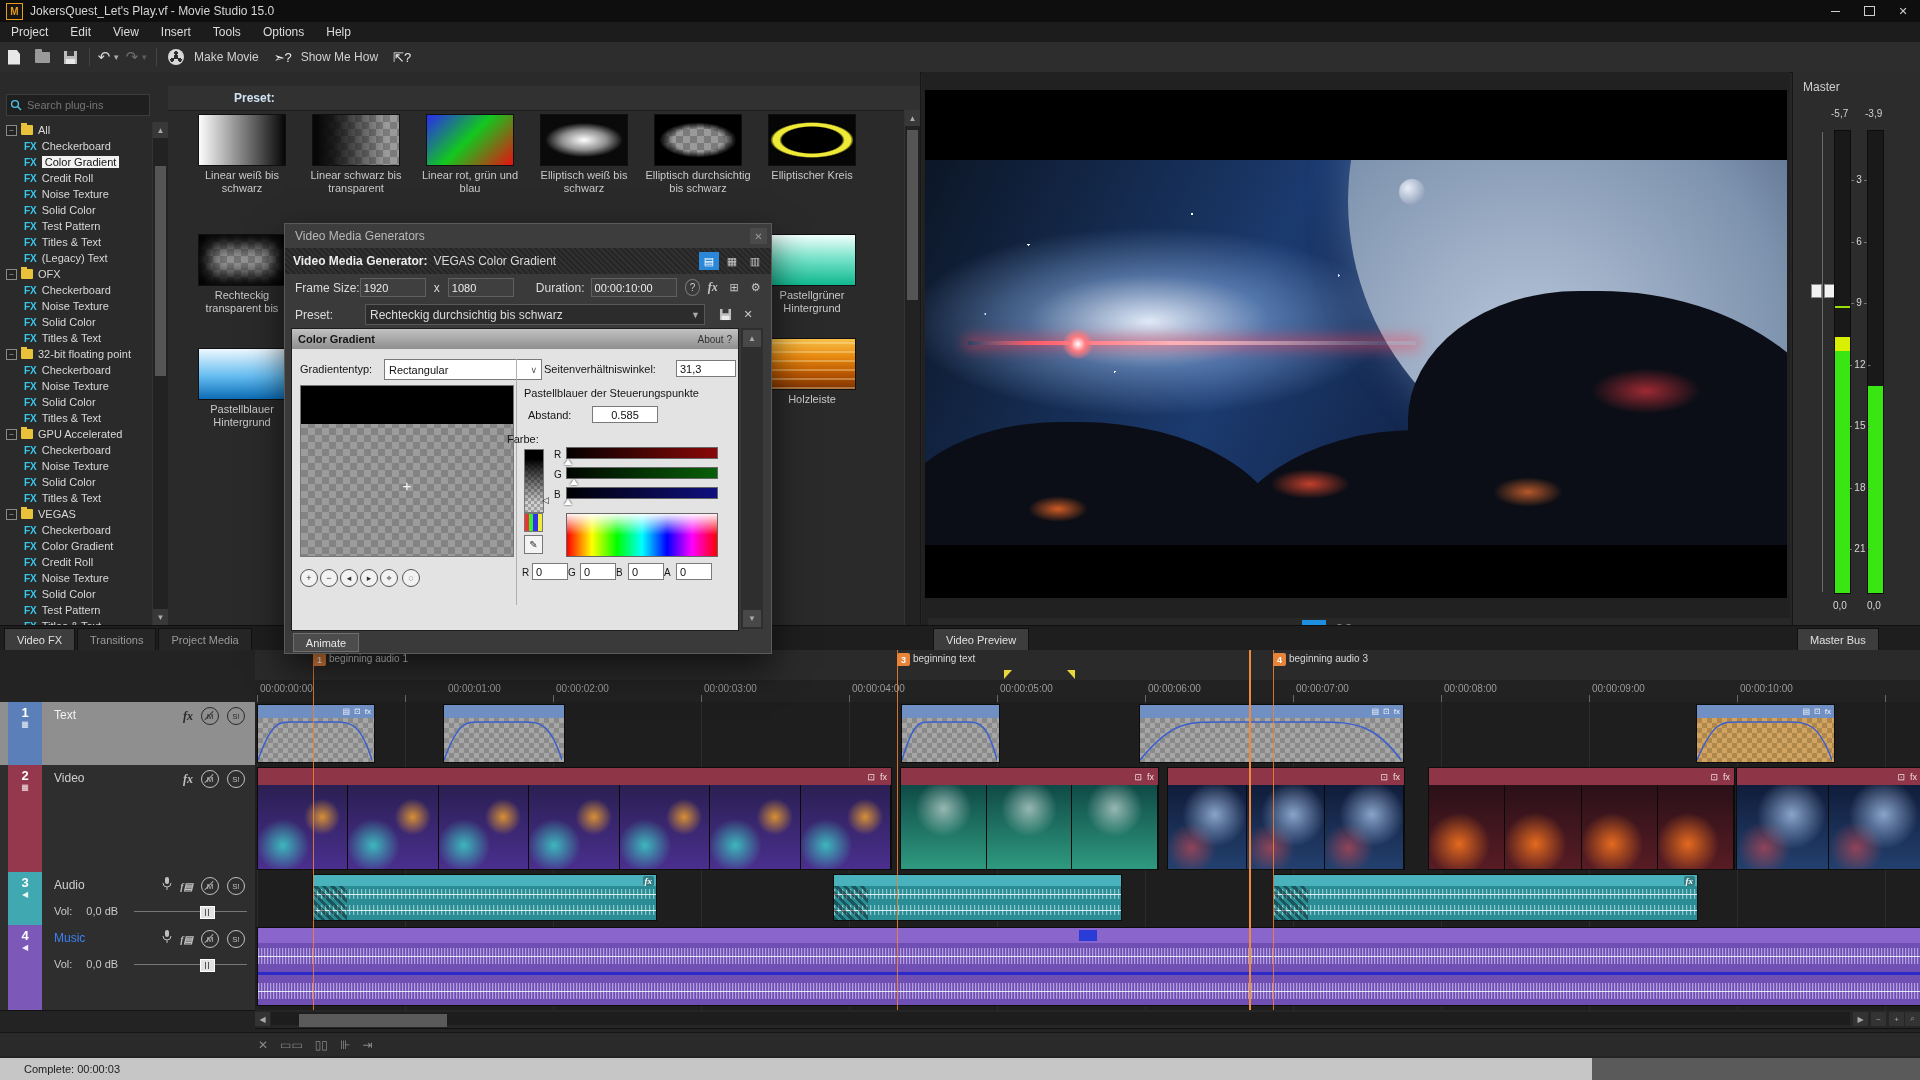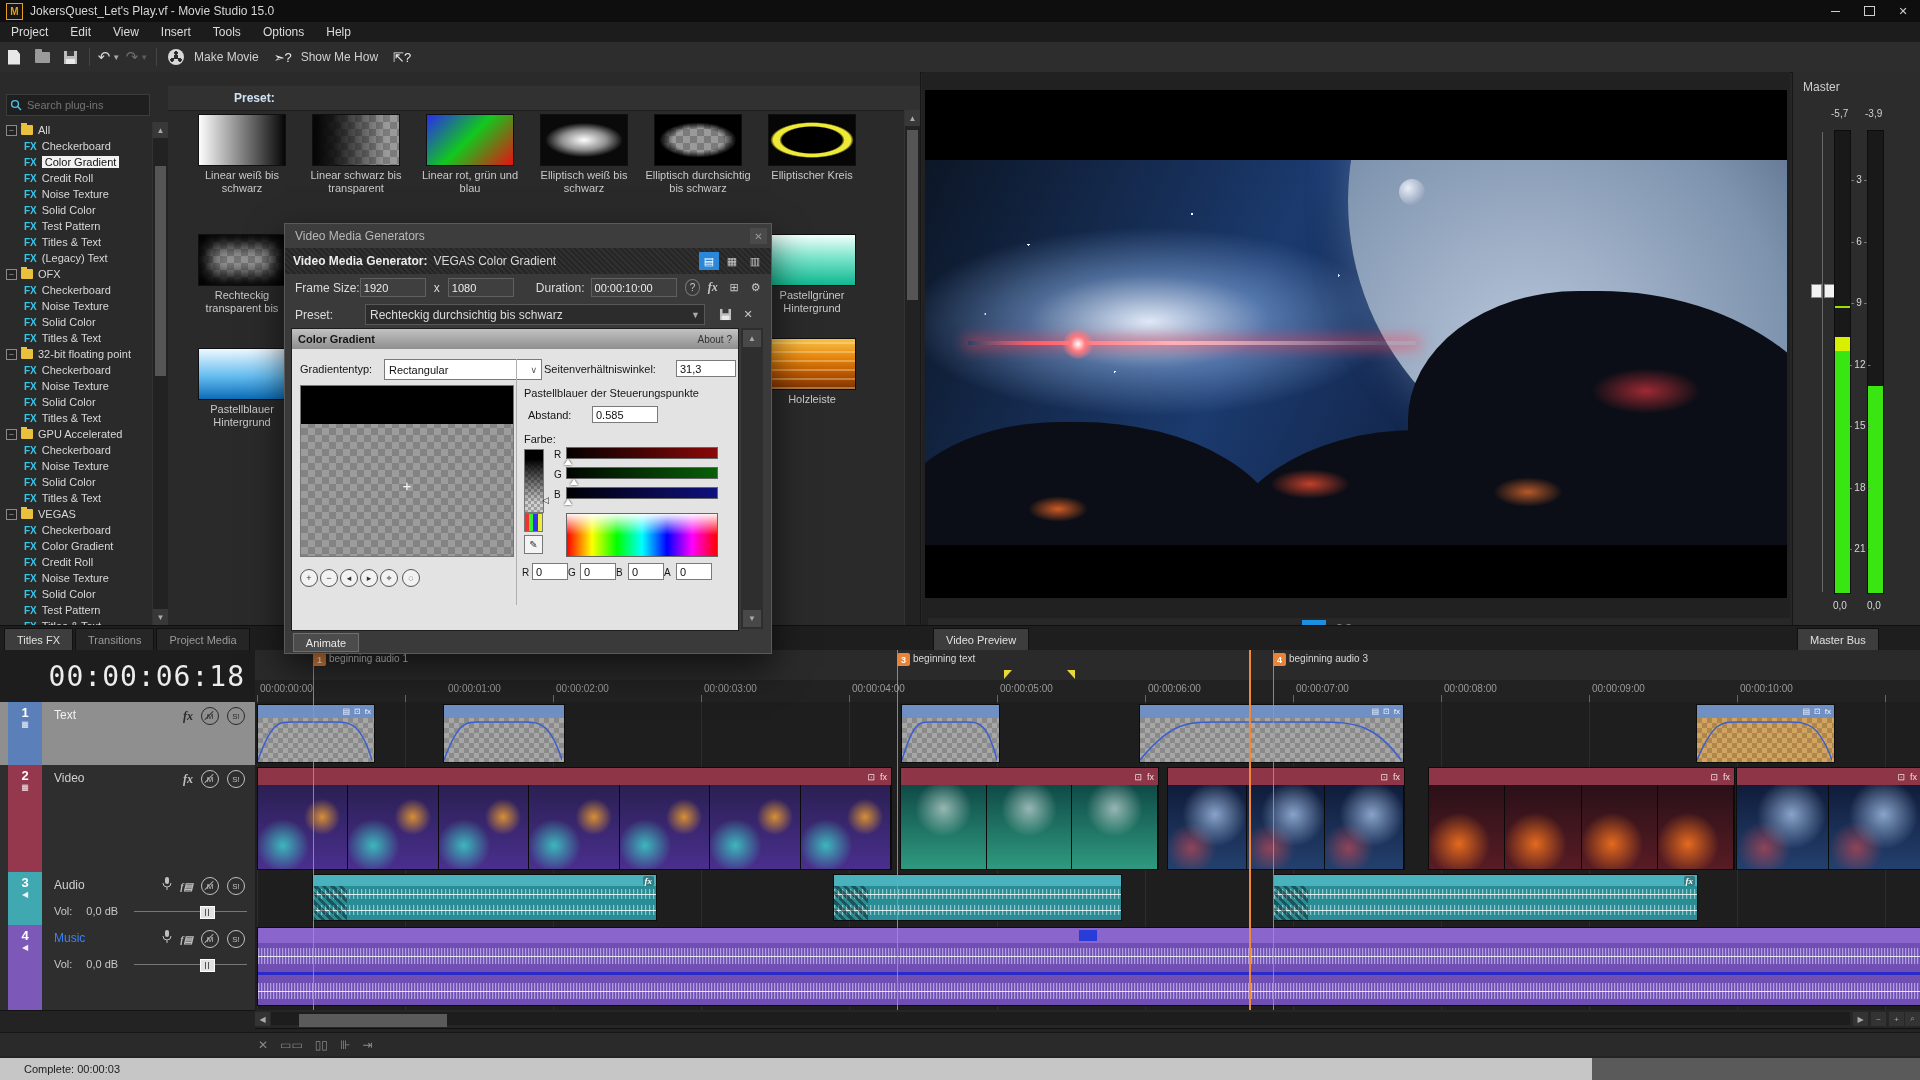--- a/index.html
+++ b/index.html
@@ -541,21 +541,21 @@
         <div class="scalenum" style="left: 54px; top: 348px;">15</div>
         <div class="scalenum" style="left: 54px; top: 409.5px;">18</div>
         <div class="scalenum" style="left: 54px; top: 471px;">21</div>
       </div>
     <div class="mval" style="left:40px">0,0</div>
     <div class="mval" style="left:74px">0,0</div>
   </div>
 
   <div id="tabband" class="abs">
     <div id="lefttabs">
-        <div class="wintab active">Titles FX</div>
+        <div class="wintab active">Video FX</div>
         <div class="wintab">Transitions</div>
         <div class="wintab">Project Media</div>
       </div>
     <div id="previewtab" class="wintab active">Video Preview</div>
     <div id="mastertab" class="wintab active">Master Bus</div>
   </div>
 
   <div id="dialog" class="abs">
     <div id="dlgtitle">
         <span>Video Media Generators</span>
@@ -607,22 +607,22 @@
       <span class="plbl" style="left:8px;top:40px;top:40px"></span>
       <span class="plbl" style="left:8px;top:39px"></span>
 
       <span class="plbl" style="left:8px;top:58px;top:58px;left:8px" id="cplabel">Steuerungspunkte:</span>
       <div id="cpbox" class="checker">
           <span id="cpcross">+</span>
         </div>
       <div id="vdiv"></div>
       <span class="plbl" style="left:232px;top:58px">Pastellblauer der Steuerungspunkte</span>
       <span class="plbl" style="left:236px;top:80px">Abstand:</span>
-      <input class="winput" style="left: 300px; top: 77px; width: 58px;" value="0.585">
-      <span class="plbl" style="left:232px;top:102px;top:104px">Farbe:</span>
+      <input class="winput" style="left: 300px; top: 77px; width: 58px; text-align: center;" value="0.585">
+      <span class="plbl" style="left:215px;top:102px;top:104px">Farbe:</span>
       <div id="swatch" class="checker" style="top:120px"></div>
       <span id="swmark" style="top:166px">◁</span>
       <span class="sllet" style="left:262px;top:120px">R</span>
       <div class="slrow sl-r" style="left:274px;top:118px"></div>
       <span class="slmark" style="left:272px;top:130px"></span>
       <span class="sllet" style="left:262px;top:140px">G</span>
       <div class="slrow sl-g" style="left:274px;top:138px"></div>
       <span class="slmark" style="left:278px;top:150px"></span>
       <span class="sllet" style="left:262px;top:160px">B</span>
       <div class="slrow sl-b" style="left:274px;top:158px"></div>
@@ -646,23 +646,20 @@
       <div class="zico" style="left:110px">◌</div>
     </div>
     <div id="dlgscroll">
       <div class="sarr" style="top:2px">▲</div>
       <div class="sarr" style="bottom:2px">▼</div>
     </div>
     <div id="animbtn">Animate</div>
   </div>
 
   <div id="timeline" class="abs">
-    <div id="tcblock">
-      <span id="timecode">00:00:06:18</span>
-    </div>
     <div id="headers">
         <div class="thead" style="top: 0px; height: 63px; background: rgb(143, 143, 143);">
           <div class="tstrip" style="background: rgb(91, 127, 184);">
             <span class="num">1</span>
             <span class="tti">▦</span>
           </div>
           <div class="tbody2 tbody">
             <div class="tname" style="color: rgb(242, 242, 242);">Text</div>
             <div class="hicons" style="color: rgb(42, 42, 42);">
               <span class="ifx">fx</span>

